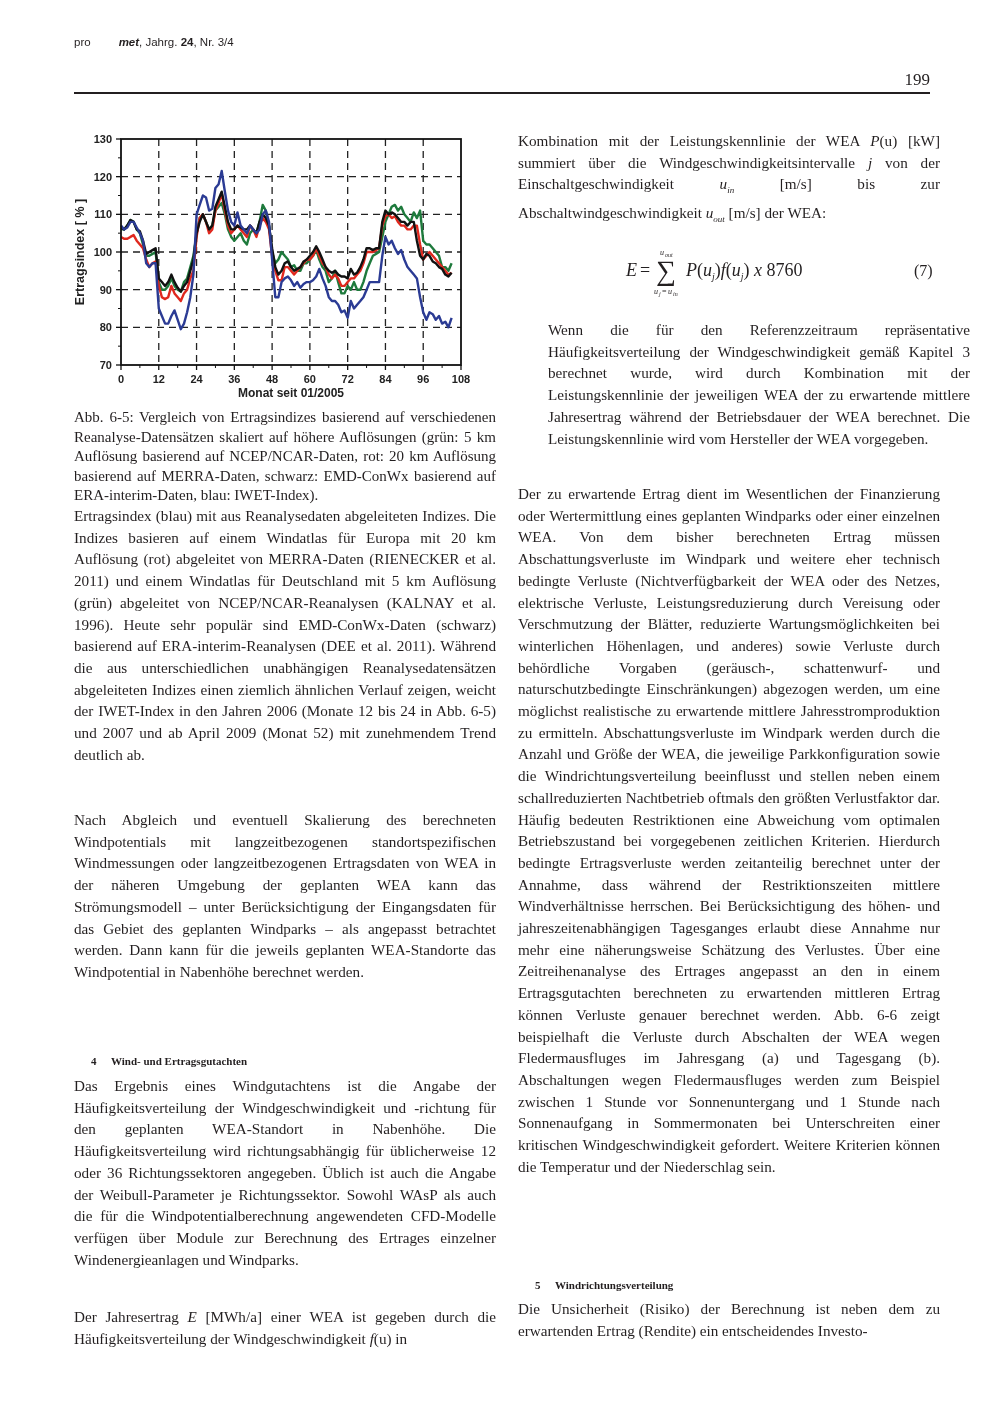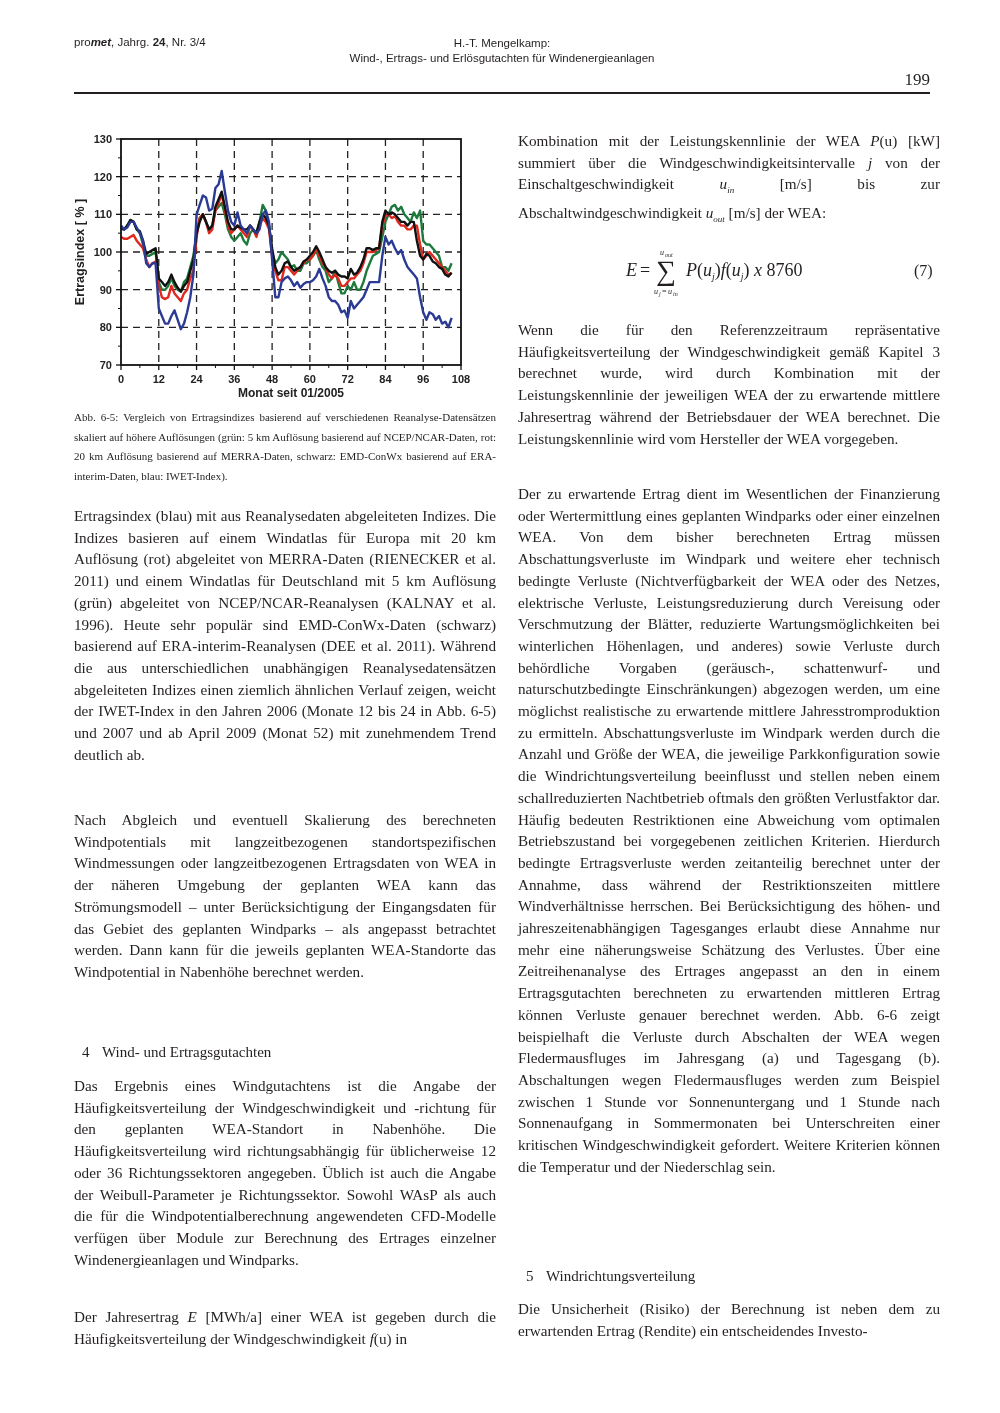--- a/index.html
+++ b/index.html
@@ -1,42 +1,38 @@
 <!DOCTYPE html>
 <html><head>
 <meta charset="utf-8">
 <style>
   html, body { margin: 0; padding: 0; background: #ffffff; }
   body { width: 1000px; height: 1413px; position: relative; overflow: hidden; font-family: "Liberation Serif", serif; color: #231f20; }
   .header { position: absolute; top: 36px; left: 74px; width: 856px; height: 56px; font-family: "Liberation Sans", sans-serif; }
   .hdr-left { position: absolute; left: 0; top: 0; font-size: 11.5px; }
-  .hdr-left b i { font-weight: bold; }
+  .hdr-left b i { font-weight: bold; padding-left: 28px; }
   .hdr-center { position: absolute; left: 0; right: 0; top: 0; text-align: center; font-size: 11.5px; line-height: 15px; }
   .hdr-page { position: absolute; right: 0; top: -2px; font-family: "Liberation Serif", serif; font-size: 17px; margin-top: 36px; }
   .hdr-rule { position: absolute; left: 0; right: 0; top: 56px; height: 2px; background: #231f20; }
   .col { position: absolute; width: 422px; font-size: 15.2px; line-height: 21.7px; text-align: justify; hyphens: none; }
   .col-left { left: 74px; }
   .col-right { left: 518px; }
   .para { margin: 0; }
-  .caption { font-size: 11px; line-height: 19.6px; text-align: justify; }
-  .section-title { font-weight: normal; font-size: 15px; margin: 8px; }
+  .caption { font-size: 15px; line-height: 19.6px; text-align: justify; }
+  .section-title { font-weight: bold; font-size: 11px; margin: 17px; }
   .section-title .num { display: inline-block; width: 20px; }
   .formula { position: absolute; left: 518px; top: 248px; width: 422px; height: 48px; font-size: 17px; }
   .chart-wrap { position: absolute; left: 70px; top: 128px; width: 410px; height: 272px; }
   i.m { font-style: italic; }
 </style>
 </head>
 <body>
 
 <div class="header">
   <div class="hdr-left"><span>pro</span><b><i>met</i></b><span>, Jahrg. </span><b>24</b><span>, Nr. 3/4</span></div>
-  <div class="hdr-center">
-    <div>H.-T. Mengelkamp:</div>
-    <div>Wind-, Ertrags- und Erlösgutachten für  Windenergieanlagen</div>
-  </div>
   <div class="hdr-page">199</div>
   <div class="hdr-rule"></div>
 </div>
 
 <div class="chart-wrap">
   <svg id="chart" width="410" height="272" viewBox="0 0 410 272">
       <line x1="51" x2="391" y1="199.33333333333334" y2="199.33333333333334" stroke="#222" stroke-width="1.3" stroke-dasharray="7,5"></line>
       <line x1="51" x2="391" y1="161.66666666666669" y2="161.66666666666669" stroke="#222" stroke-width="1.3" stroke-dasharray="7,5"></line>
       <line x1="51" x2="391" y1="124" y2="124" stroke="#222" stroke-width="1.3" stroke-dasharray="7,5"></line>
       <line x1="51" x2="391" y1="86.33333333333334" y2="86.33333333333334" stroke="#222" stroke-width="1.3" stroke-dasharray="7,5"></line>
@@ -146,21 +142,21 @@
     <text x="136" y="46" font-family="Liberation Serif, serif" font-size="8" font-style="italic" fill="#231f20">u</text>
       <text x="141" y="48" font-family="Liberation Serif, serif" font-size="6" font-style="italic" fill="#231f20">j</text>
       <text x="144" y="46" font-family="Liberation Serif, serif" font-size="8" fill="#231f20">=</text>
       <text x="150" y="46" font-family="Liberation Serif, serif" font-size="8" font-style="italic" fill="#231f20">u</text>
       <text x="155" y="48" font-family="Liberation Serif, serif" font-size="6" font-style="italic" fill="#231f20">in</text>
     <text x="168" y="28" font-family="Liberation Serif, serif" font-size="18" fill="#231f20"><tspan font-style="italic">P</tspan>(<tspan font-style="italic">u</tspan><tspan font-size="10" dy="4" font-style="italic">j</tspan><tspan dy="-4">)</tspan><tspan font-style="italic">f</tspan>(<tspan font-style="italic">u</tspan><tspan font-size="10" dy="4" font-style="italic">j</tspan><tspan dy="-4">) </tspan><tspan font-style="italic">x</tspan> 8760</text>
     <text id="eqnum" x="396" y="28" font-family="Liberation Serif, serif" font-size="16" fill="#231f20">(7)</text>
   </svg>
 </div>
 
-<div class="col col-right" style="top:319px;">
+<div class="col col-right" style="top:319px;margin-left:30px;">
   <p class="para">Wenn die für den Referenzzeitraum repräsentative Häufigkeitsverteilung der Windgeschwindigkeit gemäß Kapitel 3 berechnet wurde, wird durch Kombination mit der Leistungskennlinie der jeweiligen WEA der zu erwartende mittlere Jahresertrag während der Betriebsdauer der WEA berechnet. Die Leistungskennlinie wird vom Hersteller der WEA vorgegeben.</p>
 </div>
 
 <div class="col col-right" style="top:483px;">
   <p class="para">Der zu erwartende Ertrag dient im Wesentlichen der Finanzierung oder Wertermittlung eines geplanten Windparks oder einer einzelnen WEA. Von dem bisher berechneten Ertrag müssen Abschattungsverluste im Windpark und weitere eher technisch bedingte Verluste (Nichtverfügbarkeit der WEA oder des Netzes, elektrische Verluste, Leistungsreduzierung durch Vereisung oder Verschmutzung der Blätter, reduzierte Wartungsmöglichkeiten bei winterlichen Höhenlagen, und anderes) sowie Verluste durch behördliche Vorgaben (geräusch-, schattenwurf- und naturschutzbedingte Einschränkungen) abgezogen werden, um eine möglichst realistische zu erwartende mittlere Jahresstromproduktion zu ermitteln. Abschattungsverluste im Windpark werden durch die Anzahl und Größe der WEA, die jeweilige Parkkonfiguration sowie die Windrichtungsverteilung beeinflusst und stellen neben einem schallreduzierten Nachtbetrieb oftmals den größten Verlustfaktor dar. Häufig bedeuten Restriktionen eine Abweichung vom optimalen Betriebszustand bei vorgegebenen zeitlichen Kriterien. Hierdurch bedingte Ertragsverluste werden zeitanteilig berechnet unter der Annahme, dass während der Restriktionszeiten mittlere Windverhältnisse herrschen. Bei Berücksichtigung des höhen- und jahreszeitenabhängigen Tagesganges erlaubt diese Annahme nur mehr eine näherungsweise Schätzung des Verlustes. Über eine Zeitreihenanalyse des Ertrages angepasst an den in einem Ertragsgutachten berechneten zu erwartenden mittleren Ertrag können Verluste genauer berechnet werden. Abb. 6-6 zeigt beispielhaft die Verluste durch Abschalten der WEA wegen Fledermausfluges im Jahresgang (a) und Tagesgang (b). Abschaltungen wegen Fledermausfluges werden zum Beispiel zwischen 1 Stunde vor Sonnenuntergang und 1 Stunde nach Sonnenaufgang in Sommermonaten bei Unterschreiten einer kritischen Windgeschwindigkeit gefordert. Weitere Kriterien können die Temperatur und der Niederschlag sein.</p>
 </div>
 
 <div class="col col-right" style="top:1258px;">
   <p class="section-title"><span class="num">5</span><span>Windrichtungsverteilung</span></p>
 </div>

